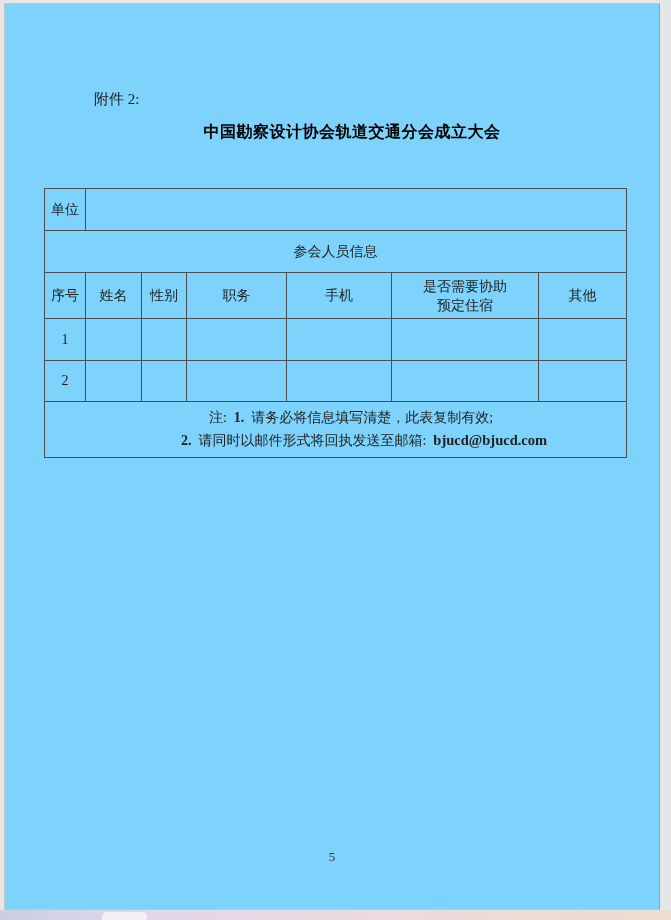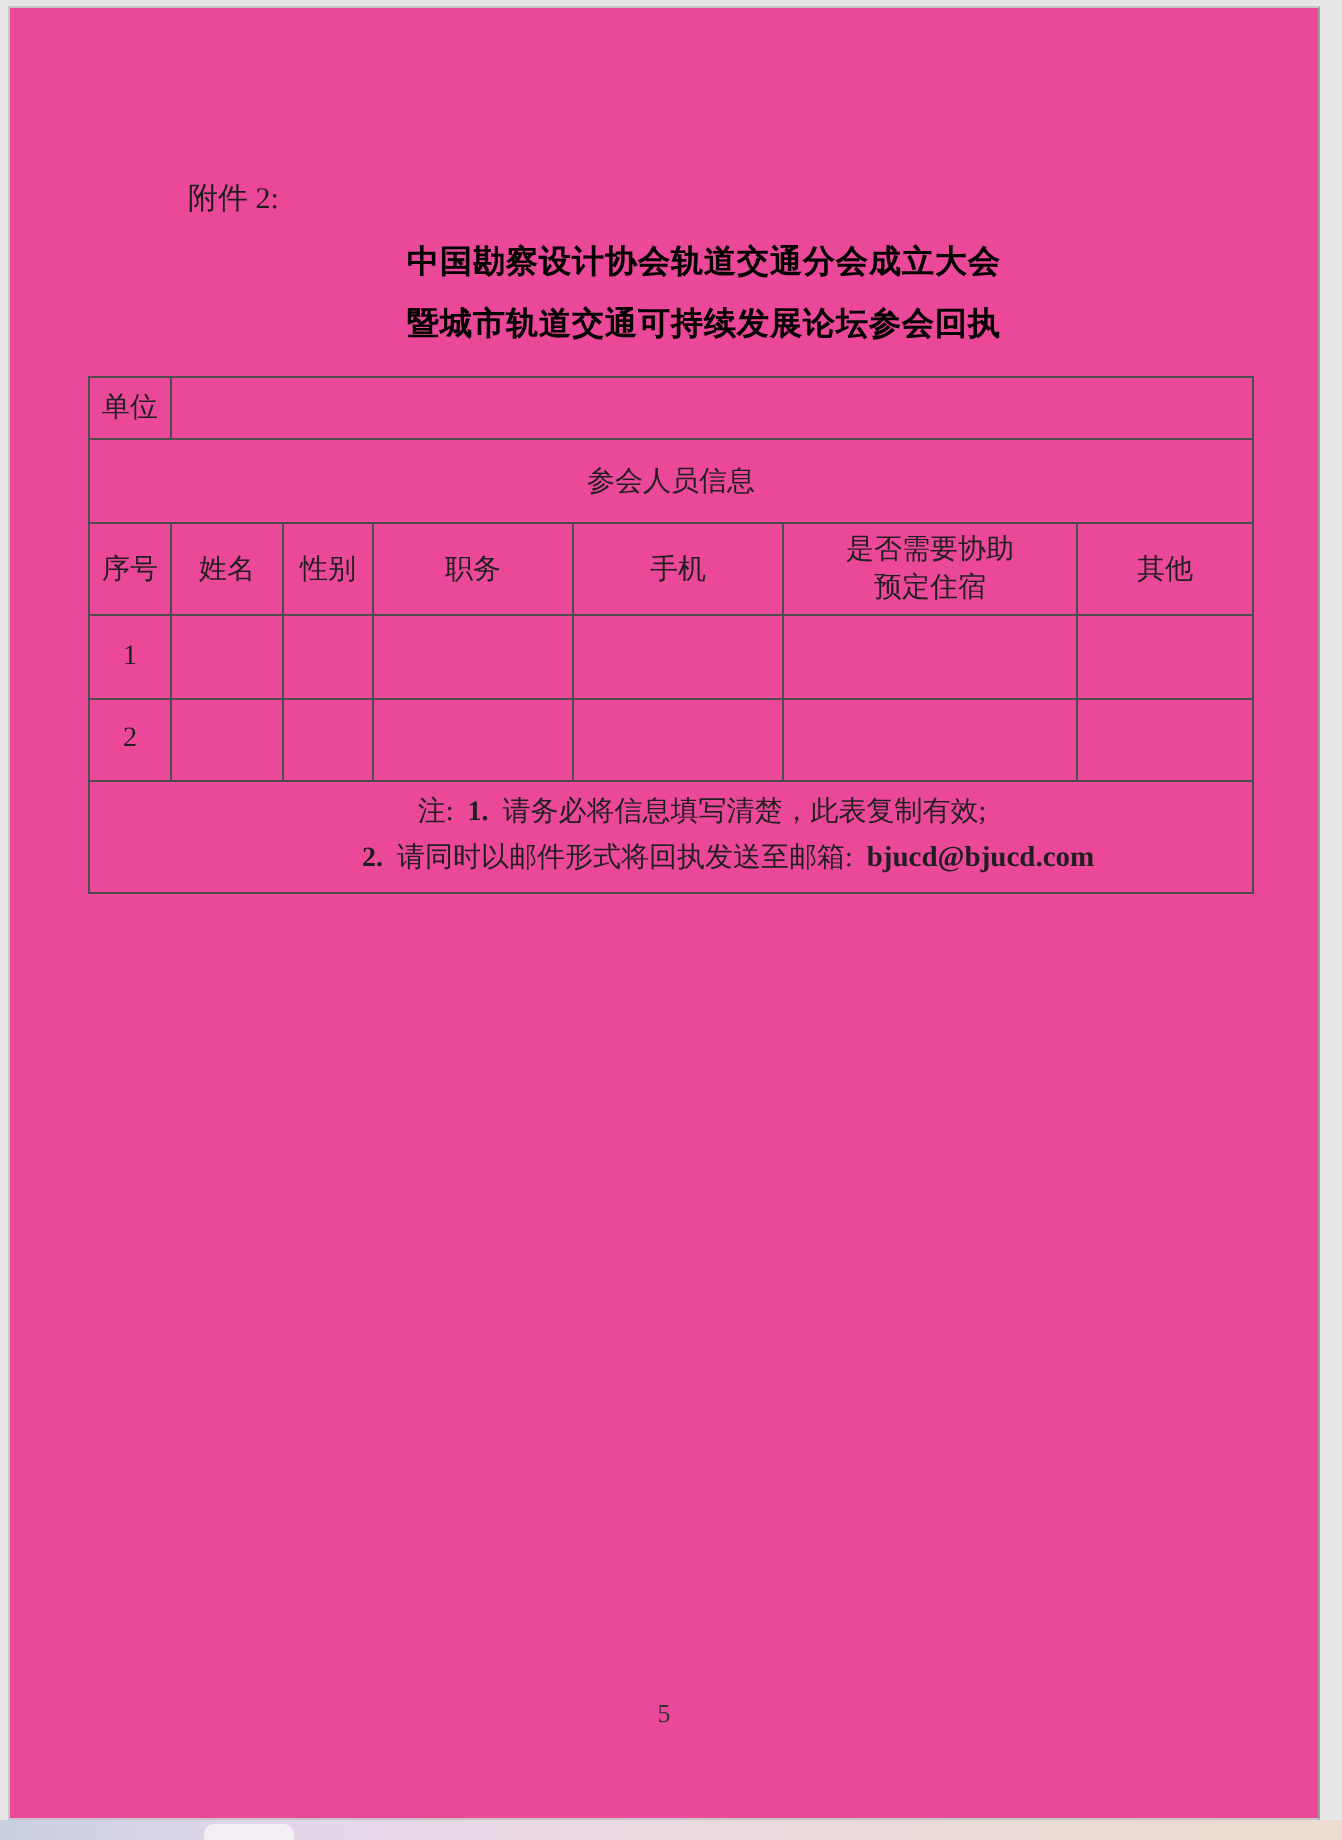--- a/index.html
+++ b/index.html
@@ -6,21 +6,21 @@
   body {
     width:671px; height:920px;
     background:#e6e6e6;
     position:relative;
     overflow:hidden;
     font-family:"Liberation Serif","DejaVu Serif",serif;
   }
   .page {
     position:absolute; left:4px; top:3px;
     width:656px; height:907px;
-    background:#ec4899;
+    background:#7dd3fc;
     border:1px solid #c6c6c6;
     border-right-color:#9e9e9e;
     box-sizing:border-box;
   }
   .attachment {
     position:absolute; left:89px; top:86px;
     font-size:15px; color:#1c1c1c; white-space:nowrap;
   }
   .title {
     position:absolute; left:38px; top:112px; width:618px;
@@ -30,21 +30,21 @@
   table.form {
     position:absolute; left:39px; top:184px;
     width:583px; border-collapse:collapse; table-layout:fixed;
   }
   table.form td {
     border:1px solid #4d4d4d;
     font-size:14px; color:#1f1f1f;
     text-align:center; vertical-align:middle;
     padding:0; overflow:hidden;
   }
-  tr.r-unit    { height:31px;padding-left:20px; }
+  tr.r-unit    { height:42px;padding-left:20px; }
   tr.r-section { height:42px; }
   tr.r-header  { height:46px; }
   tr.r-data1   { height:42px; }
   tr.r-data2   { height:41px; }
   tr.r-notes   { height:56px; }
   .assist-wrap { width:90px; margin:0 auto; line-height:19px; }
   td.notes-cell {
     text-align:left; vertical-align:top;
     padding:5px 0 6px 0;
   }
@@ -73,21 +73,20 @@
 </style>
 </head>
 <body>
 
 <div class="page">
 
   <div class="attachment">附件 2:</div>
 
   <div class="title">
     <div>中国勘察设计协会轨道交通分会成立大会</div>
-    <div>暨城市轨道交通可持续发展论坛参会回执</div>
   </div>
 
   <table class="form">
     <colgroup>
       <col style="width:41px">
         <col style="width:56px">
         <col style="width:45px">
       <col style="width:100px">
         <col style="width:105px">
         <col style="width:147px">

